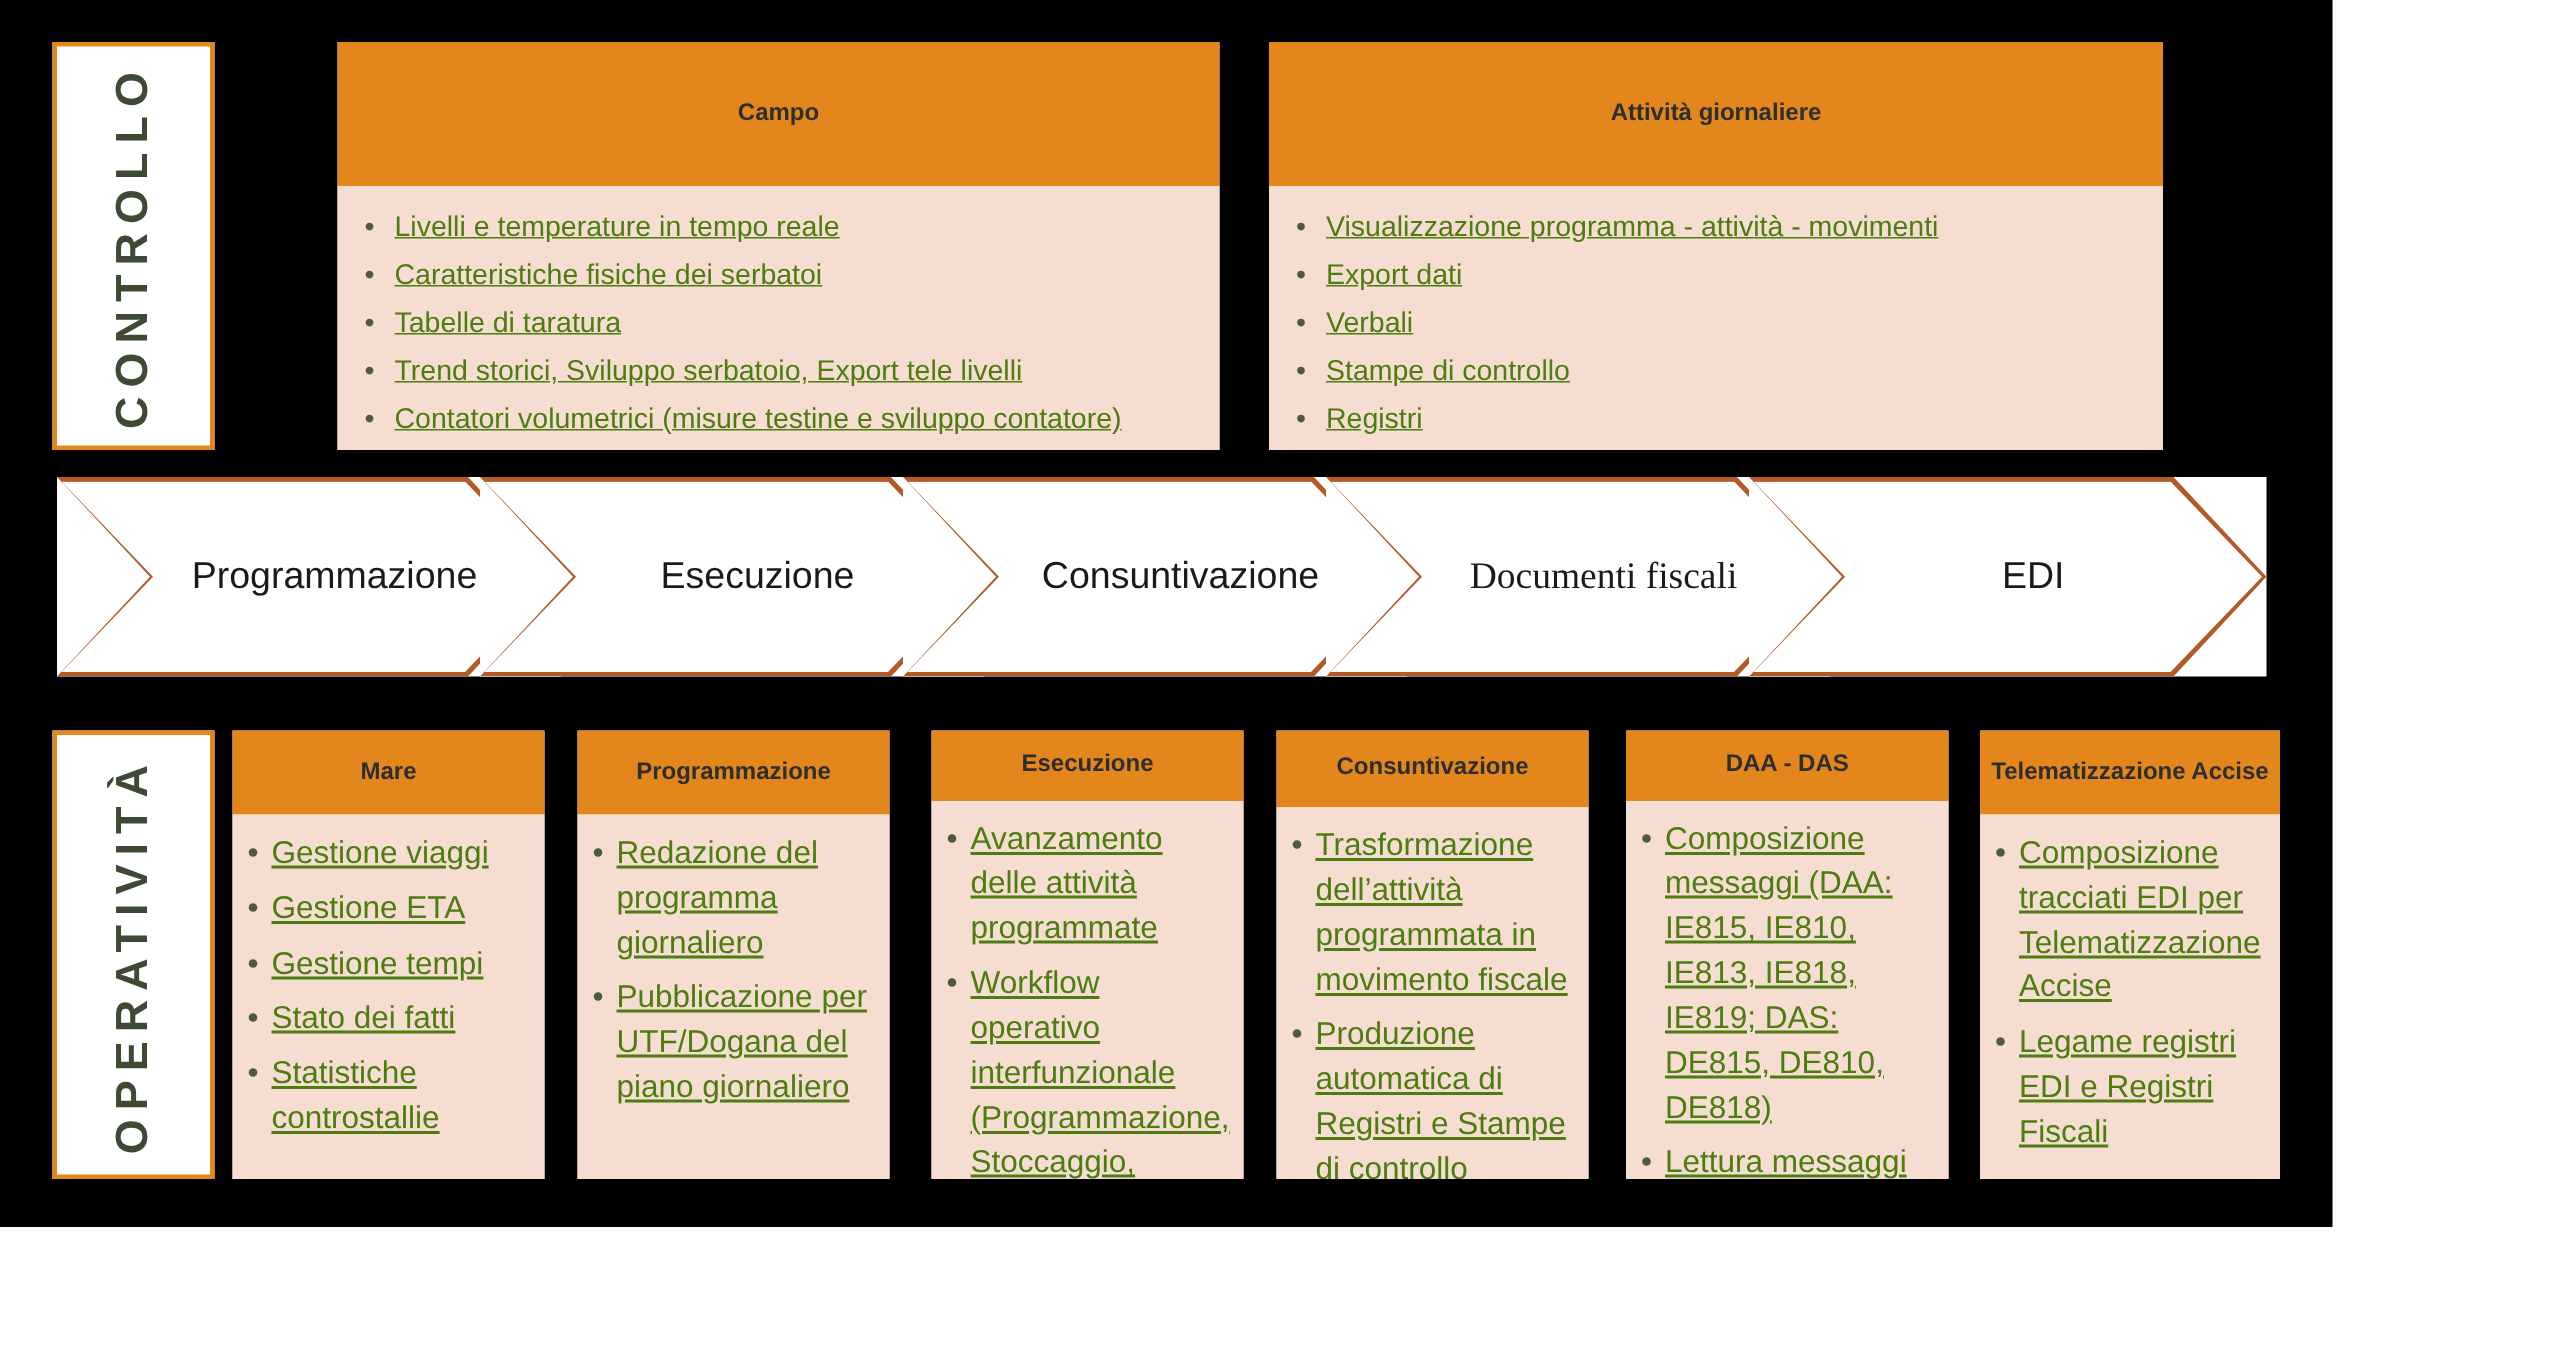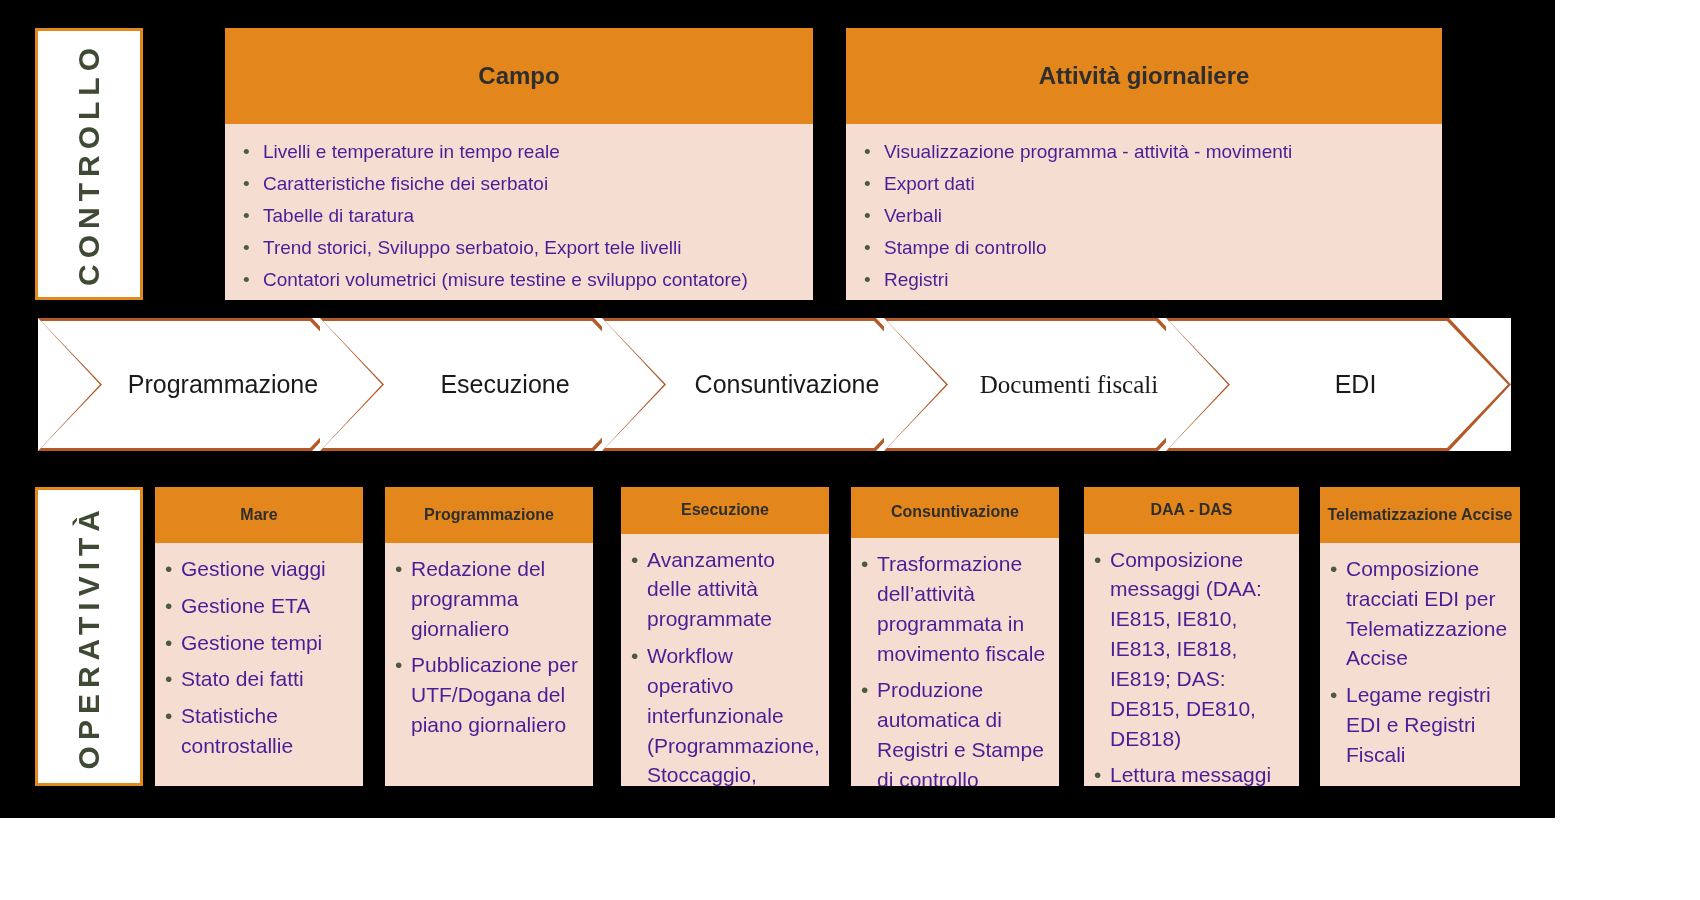--- a/index.html
+++ b/index.html
@@ -72,34 +72,35 @@
     box-sizing: border-box;
     overflow: hidden;
   }
   .card-body ul {
     margin: 0;
     padding: 0;
     list-style: none;
   }
   .card-body li {
     position: relative;
-    color: #4c1d95;
-    box-sizing: border-box;
+    color: #4d7c0f;
+    box-sizing: border-box;
+    text-decoration: underline;
   }
   .card-body li::before {
     content: "\2022";
     position: absolute;
     left: 0;
     top: 0;
     color: #4C5B40;
   }
 
   
   .top-card { top: 28px; height: 272px; }
-  .top-card .card-header { height: 100px; font-size: 24px; }
+  .top-card .card-header { height: 100px; font-size: 16px; }
   .top-card .card-body { padding: 14px 16px 8px 18px; }
   .top-card .card-body li {
     font-size: 19px;
     line-height: 1.52;
     padding-left: 20px;
     margin-bottom: 3px;
     white-space: nowrap;
   }
   #card-campo { left: 225px; width: 588px; }
   #card-attivita { left: 846px; width: 596px; }

